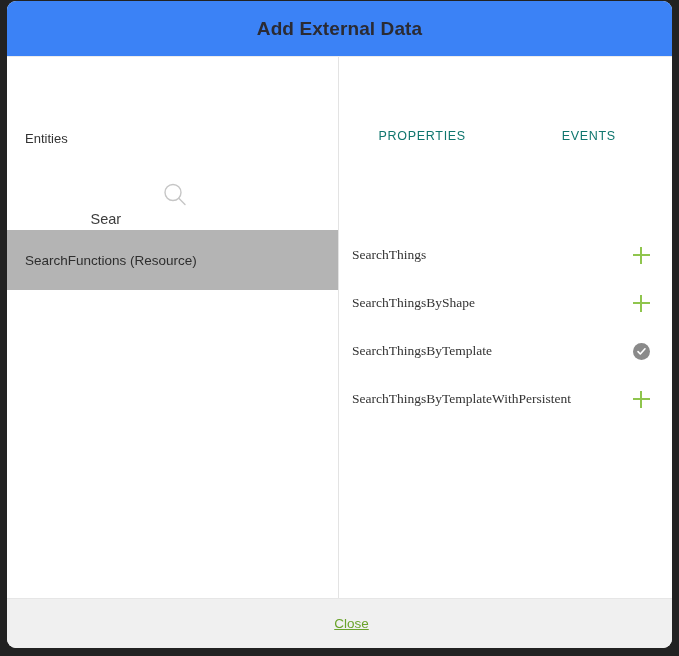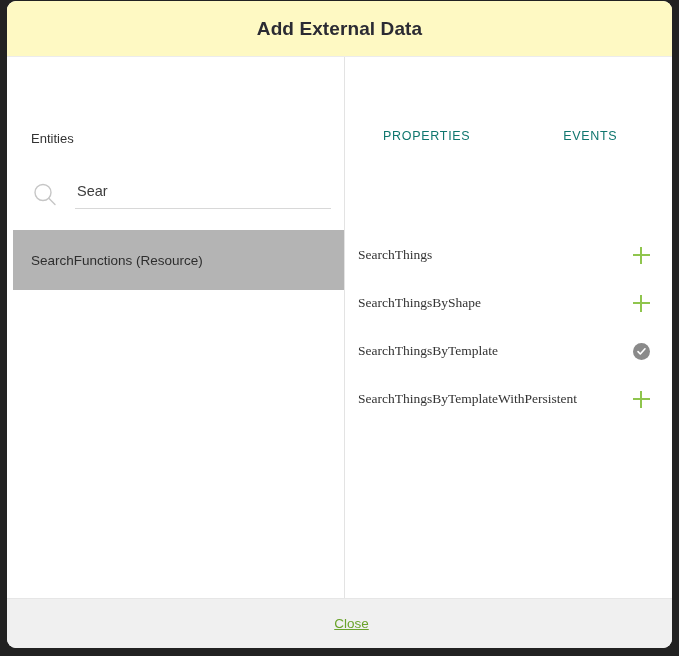--- a/index.html
+++ b/index.html
@@ -23,21 +23,21 @@
     border-radius: 9px;
     overflow: hidden;
     display: flex;
     flex-direction: column;
   }
 
   
   .modal-header {
     height: 56px;
     flex: 0 0 56px;
-    background: #fef9c3;
+    background: #3b82f6;
     display: flex;
     align-items: center;
     justify-content: center;
     border-bottom: 1px solid #ececec;
   }
   .modal-title {
     font-size: 19px;
     font-weight: bold;
     color: #2b2b33;
     letter-spacing: .1px;
@@ -49,41 +49,40 @@
     display: flex;
     background: #fff;
     min-height: 0;
   }
   .pane-left {
     width: 332px;
     flex: 0 0 332px;
     border-right: 1px solid #e3e3e3;
     position: relative;
     background: #fff;
-    margin-left: 6px;
   }
   .pane-right {
     flex: 1 1 auto;
     position: relative;
     background: #fff;
   }
 
   
   .entities-label {
     position: absolute;
     left: 18px; top: 74px;
     font-size: 13px;
     color: #333333;
   }
   .search-row {
     position: absolute;
     display: flex;
     align-items: center;
   }
-  .search-row.left { left: 18px; top: 124px; width: 300px; }
+  .search-row.left { left: 18px; top: 124px; width: 300px; flex-direction: column; }
 
   .search-icon {
     width: 28px; height: 28px;
     flex: 0 0 28px;
     position: relative;
   }
   .search-icon svg { display: block; }
 
   .search-input {
     flex: 1 1 auto;

